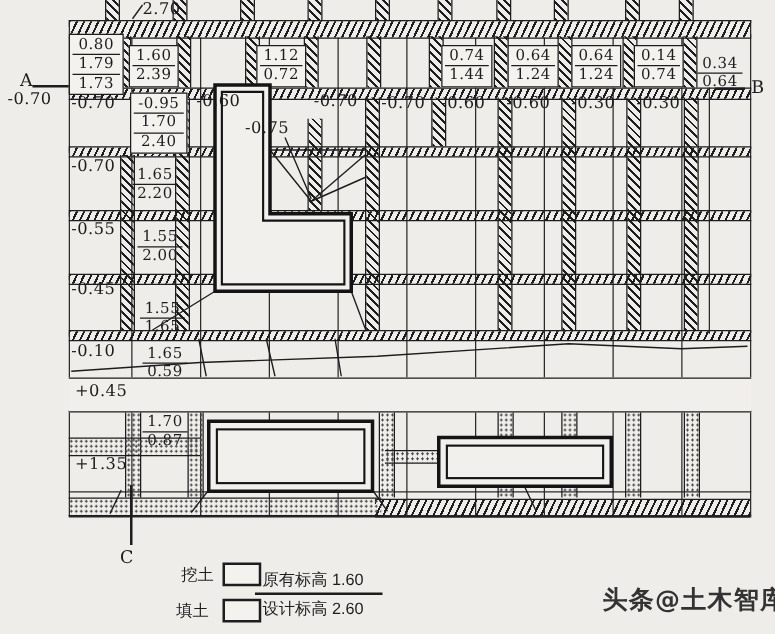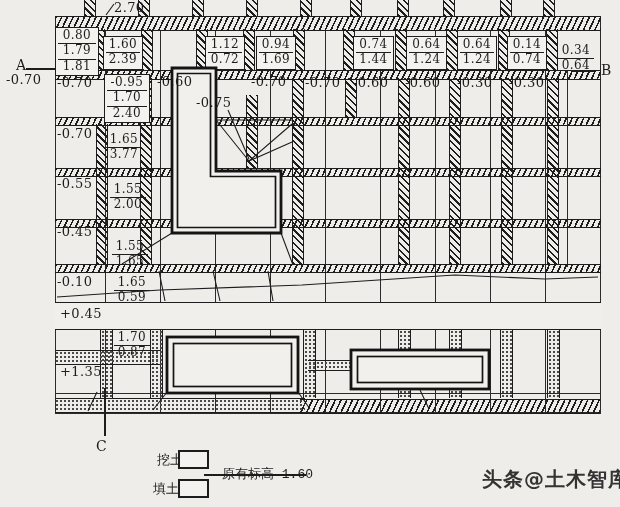--- a/index.html
+++ b/index.html
@@ -26,21 +26,21 @@
   .vbox span,.frac span{display:block;padding:0 2px 1px 2px;}
   .vbox span.u,.frac span.u{border-bottom:1.3px solid #1d1d1d;}
   
   .lbl{position:absolute;z-index:6;font-size:13px;letter-spacing:.4px;white-space:nowrap;}
   .mk{position:absolute;z-index:6;font-size:14px;}
   .ln{position:absolute;background:#1d1d1d;z-index:5;}
   .band45{position:absolute;left:55px;top:302px;width:546px;height:26px;background:#f1efeb;
       border-top:1.4px solid #1d1d1d;border-bottom:1.4px solid #1d1d1d;z-index:2;}
   .shapes{position:absolute;left:0;top:0;z-index:4;pointer-events:none;}
   
-  .lg{position:absolute;z-index:6;font-family:Liberation Mono, monospace;font-size:13px;white-space:nowrap;margin-left:12px;}
+  .lg{position:absolute;z-index:6;font-family:Liberation Sans, sans-serif;font-size:13px;white-space:nowrap;}
   .lgbox{position:absolute;z-index:6;width:27px;height:15px;border:2px solid #1d1d1d;background:#f4f2ee;}
   .wm{position:absolute;z-index:7;left:482px;top:466px;font-family:"DejaVu Sans",sans-serif;
       font-size:20px;font-weight:700;color:#333;letter-spacing:1px;white-space:nowrap;}
 </style>
 </head>
 <body>
 
 <div class="sheet">
 
   <div class="gv" style="left:55px;top:16px;height:286px"></div>
@@ -143,33 +143,29 @@
     </g>
     <g>
       <rect x="351" y="350" width="138" height="39" fill="#f2f0ec" stroke="#141414" stroke-width="2.8"></rect>
       <rect x="357.5" y="356.5" width="125" height="26" fill="none" stroke="#141414" stroke-width="1.7"></rect>
     </g>
   </svg>
 
   <div class="vbox" style="left:55px;top:27px;width:38px">
     <span class="u">0.80</span>
     <span class="u">1.79</span>
-    <span>1.81</span>
+    <span>1.73</span>
   </div>
   <div class="vbox" style="left:103px;top:36px;width:34px">
     <span class="u">1.60</span>
     <span>2.39</span>
   </div>
   <div class="vbox" style="left:205px;top:36px;width:34px">
     <span class="u">1.12</span>
     <span>0.72</span>
-  </div>
-  <div class="vbox" style="left:256px;top:36px;width:34px">
-    <span class="u">0.94</span>
-    <span>1.69</span>
   </div>
   <div class="vbox" style="left:353px;top:36px;width:35px">
     <span class="u">0.74</span>
     <span>1.44</span>
   </div>
   <div class="vbox" style="left:406px;top:36px;width:35px">
     <span class="u">0.64</span>
     <span>1.24</span>
   </div>
   <div class="vbox" style="left:457px;top:36px;width:34px">
@@ -186,21 +182,21 @@
   </div>
 
   <div class="vbox" style="left:104px;top:74px;width:40px">
     <span class="u">-0.95</span>
     <span class="u">1.70</span>
     <span>2.40</span>
   </div>
 
   <div class="frac" style="left:104px;top:133px;width:36px">
     <span class="u">1.65</span>
-    <span>3.77</span>
+    <span>2.20</span>
   </div>
   <div class="frac" style="left:108px;top:183px;width:36px">
     <span class="u">1.55</span>
     <span>2.00</span>
   </div>
   <div class="frac" style="left:110px;top:240px;width:36px">
     <span class="u">1.55</span>
     <span>1.65</span>
   </div>
   <div class="frac" style="left:112px;top:276px;width:36px">
@@ -235,18 +231,19 @@
   <div class="lbl" style="left:57px;top:176px">-0.55</div>
   <div class="lbl" style="left:57px;top:224px">-0.45</div>
   <div class="lbl" style="left:57px;top:274px">-0.10</div>
   <div class="lbl" style="left:60px;top:306px">+0.45</div>
   <div class="lbl" style="left:60px;top:364px">+1.35</div>
 
   <div class="lg" style="left:145px;top:451px">挖土</div>
   <div class="lgbox" style="left:178px;top:450px"></div>
   <div class="lg" style="left:141px;top:480px">填土</div>
   <div class="lgbox" style="left:178px;top:479px"></div>
-  <div class="lg" style="left:210px;top:465px">原有标高 1.60</div>
+  <div class="lg" style="left:210px;top:455px">原有标高 1.60</div>
   <div class="ln" style="left:204px;top:474px;width:102px;height:1.6px"></div>
+  <div class="lg" style="left:210px;top:478px">设计标高 2.60</div>
 
   <div class="wm">头条@土木智库</div>
 
 </div>
 
 </body></html>

